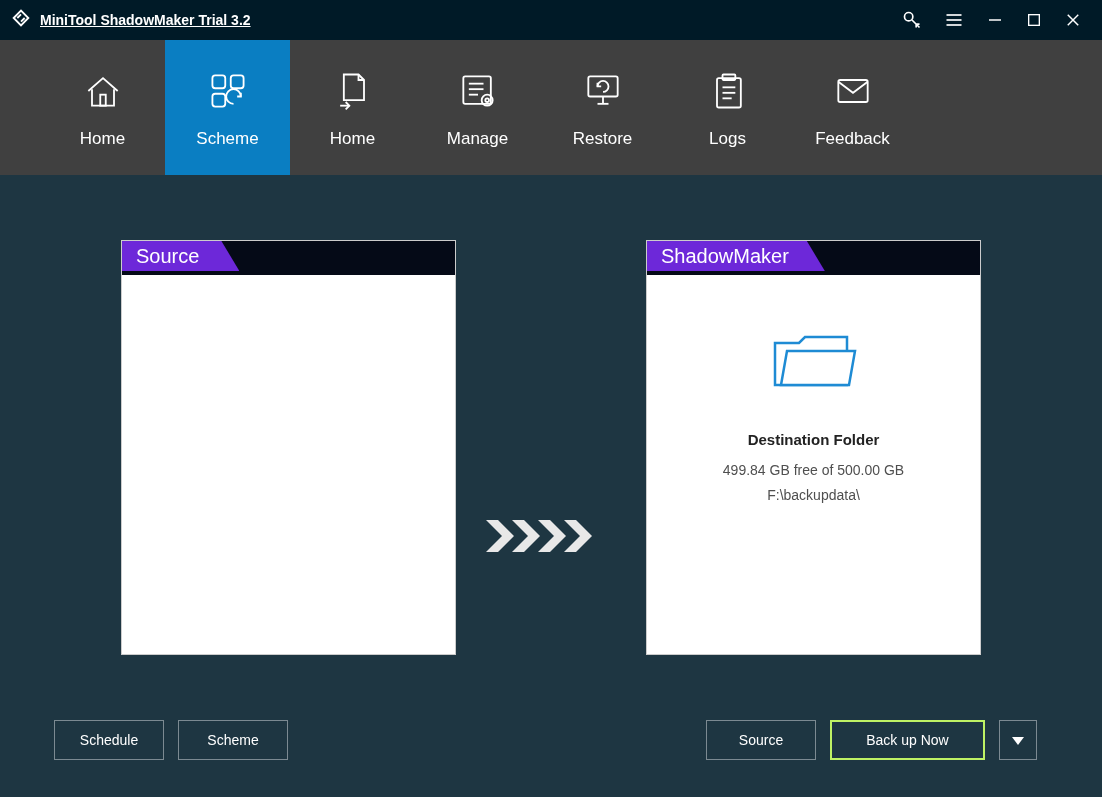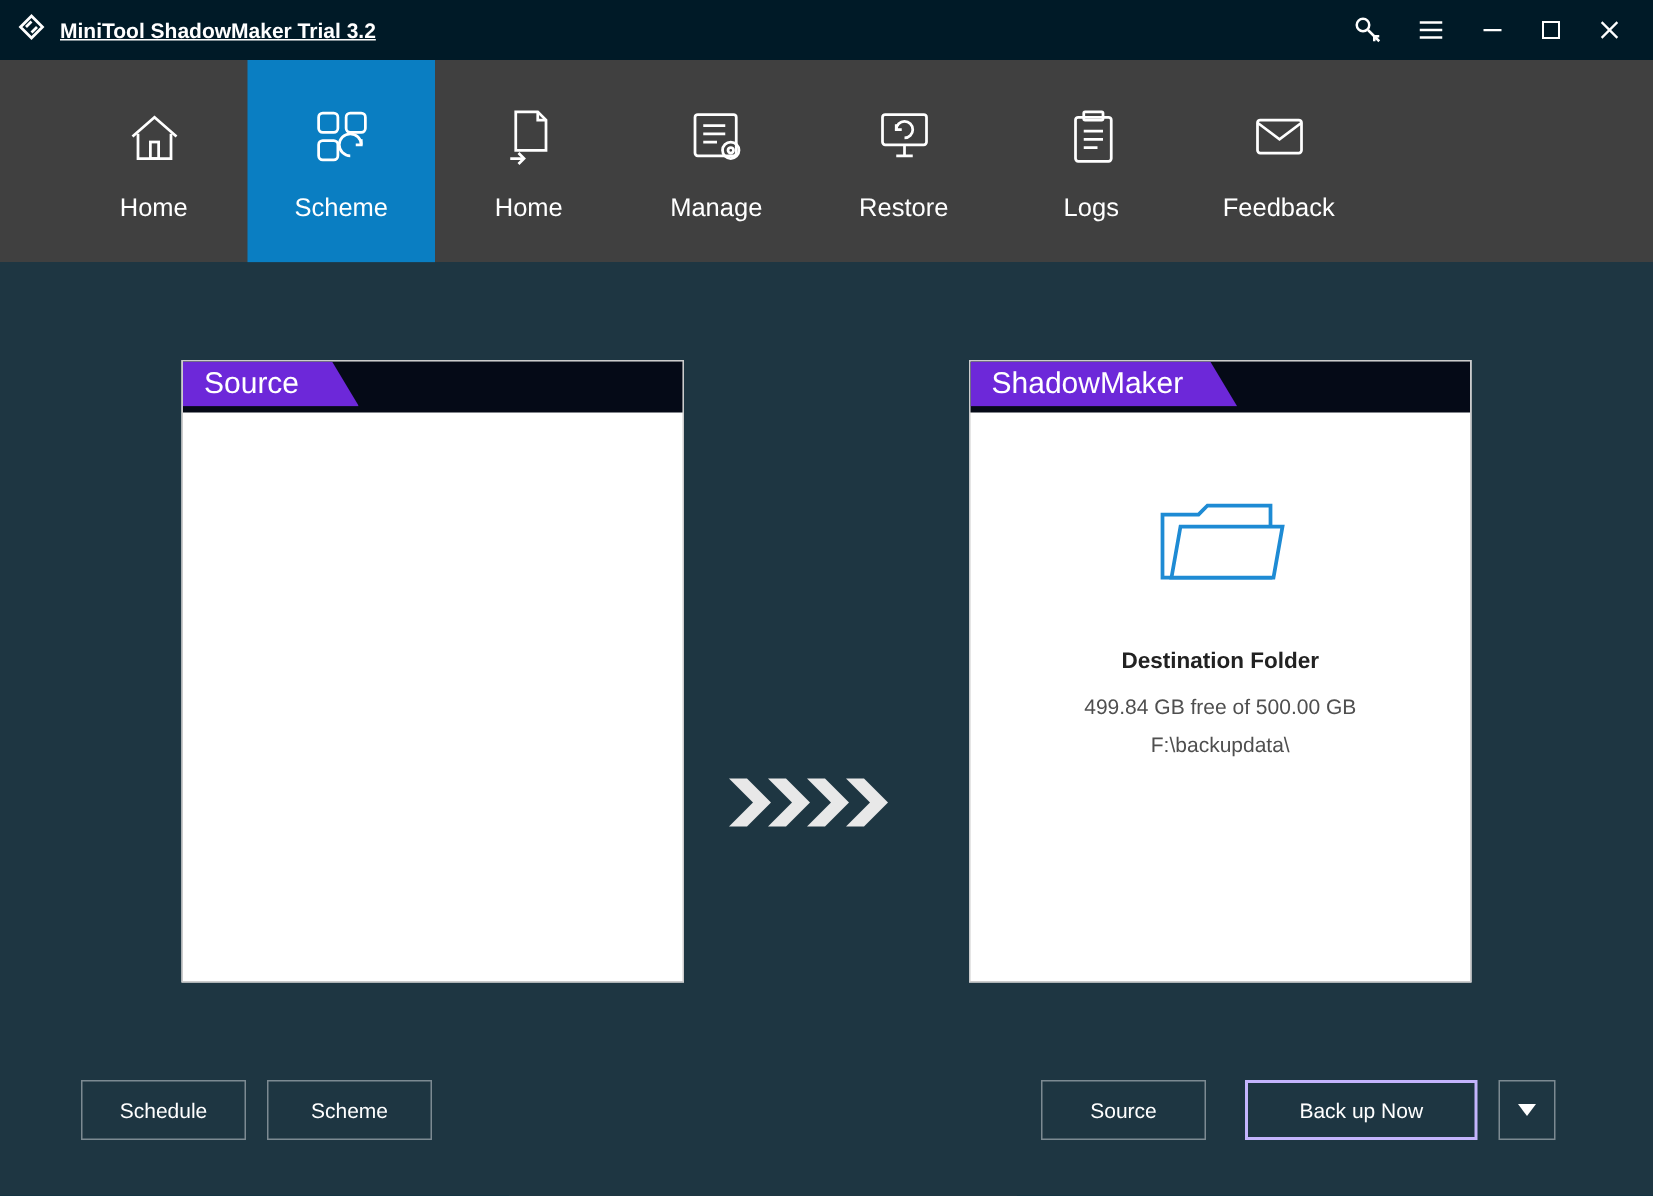--- a/index.html
+++ b/index.html
@@ -23,21 +23,21 @@
 .panel-tab { position: absolute; top: 0; left: 0; height: 30px; background: #6d28d9; color: #fff; font-size: 20px; padding: 0 40px 0 14px; display: flex; align-items: center; clip-path: polygon(0 0, calc(100% - 18px) 0, 100% 100%, 0 100%); }
 .panel-tab-dest { clip-path: polygon(0 0, calc(100% - 18px) 0, 100% 100%, 0 100%); padding-right: 36px; }
 .panel-body { padding-top: 50px; display: flex; flex-direction: column; align-items: center; }
 .folder-icon-wrap { margin-bottom: 32px; }
 .panel-title { font-weight: bold; color: #222; font-size: 15px; margin-bottom: 14px; }
 .panel-sub { color: #4f4f4f; font-size: 14px; margin-bottom: 8px; }
 .panel-line { color: #4f4f4f; font-size: 14px; line-height: 1.35; text-align: center; }
 .chevrons { align-self: center; margin-top: 180px; }
 .bottom-bar { position: absolute; bottom: 0; left: 0; right: 11px; height: 115px; display: flex; align-items: center; padding: 0 54px; gap: 14px; }
 .btn { height: 40px; min-width: 110px; padding: 0 20px; border: 1px solid #7c8a92; background: transparent; color: #fff; font-size: 14px; display: flex; align-items: center; justify-content: center; cursor: pointer; }
-.btn-backup { border: 2px solid #c4b5fd; width: 155px; margin-left: 12px; }
+.btn-backup { border: 2px solid #bef264; width: 155px; }
 .btn-caret { width: 38px; height: 40px; border: 1px solid #7c8a92; display: flex; align-items: center; justify-content: center; cursor: pointer; }
 .spacer-flex { flex: 1; }
 </style>
 </head>
 <body>
 
 <div class="titlebar">
   <div class="titlebar-left">
     <span>
       <svg width="22" height="22" viewBox="0 0 24 24" fill="none" stroke="#fff" stroke-width="2">

